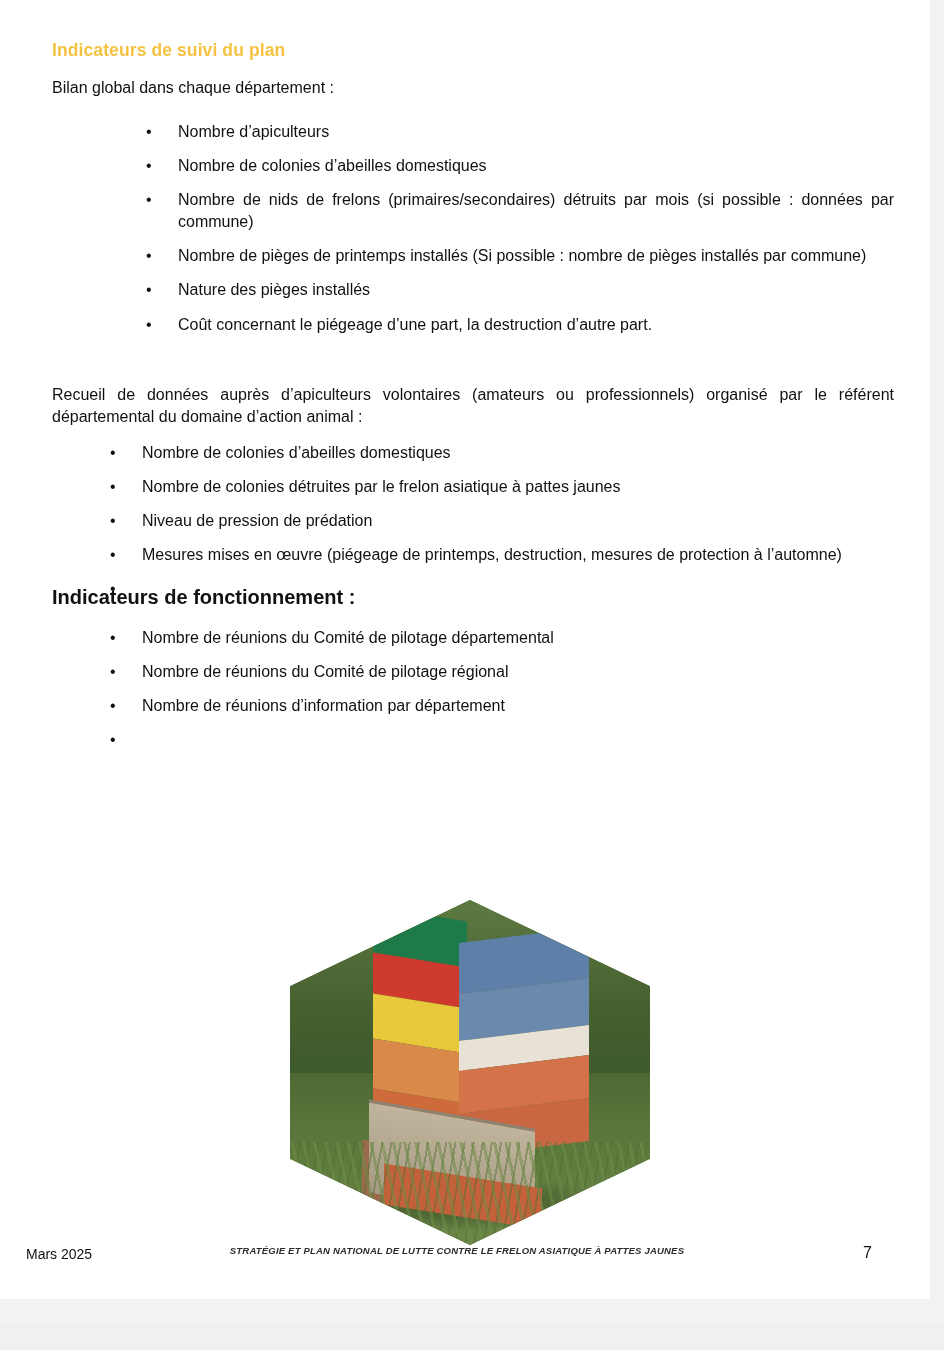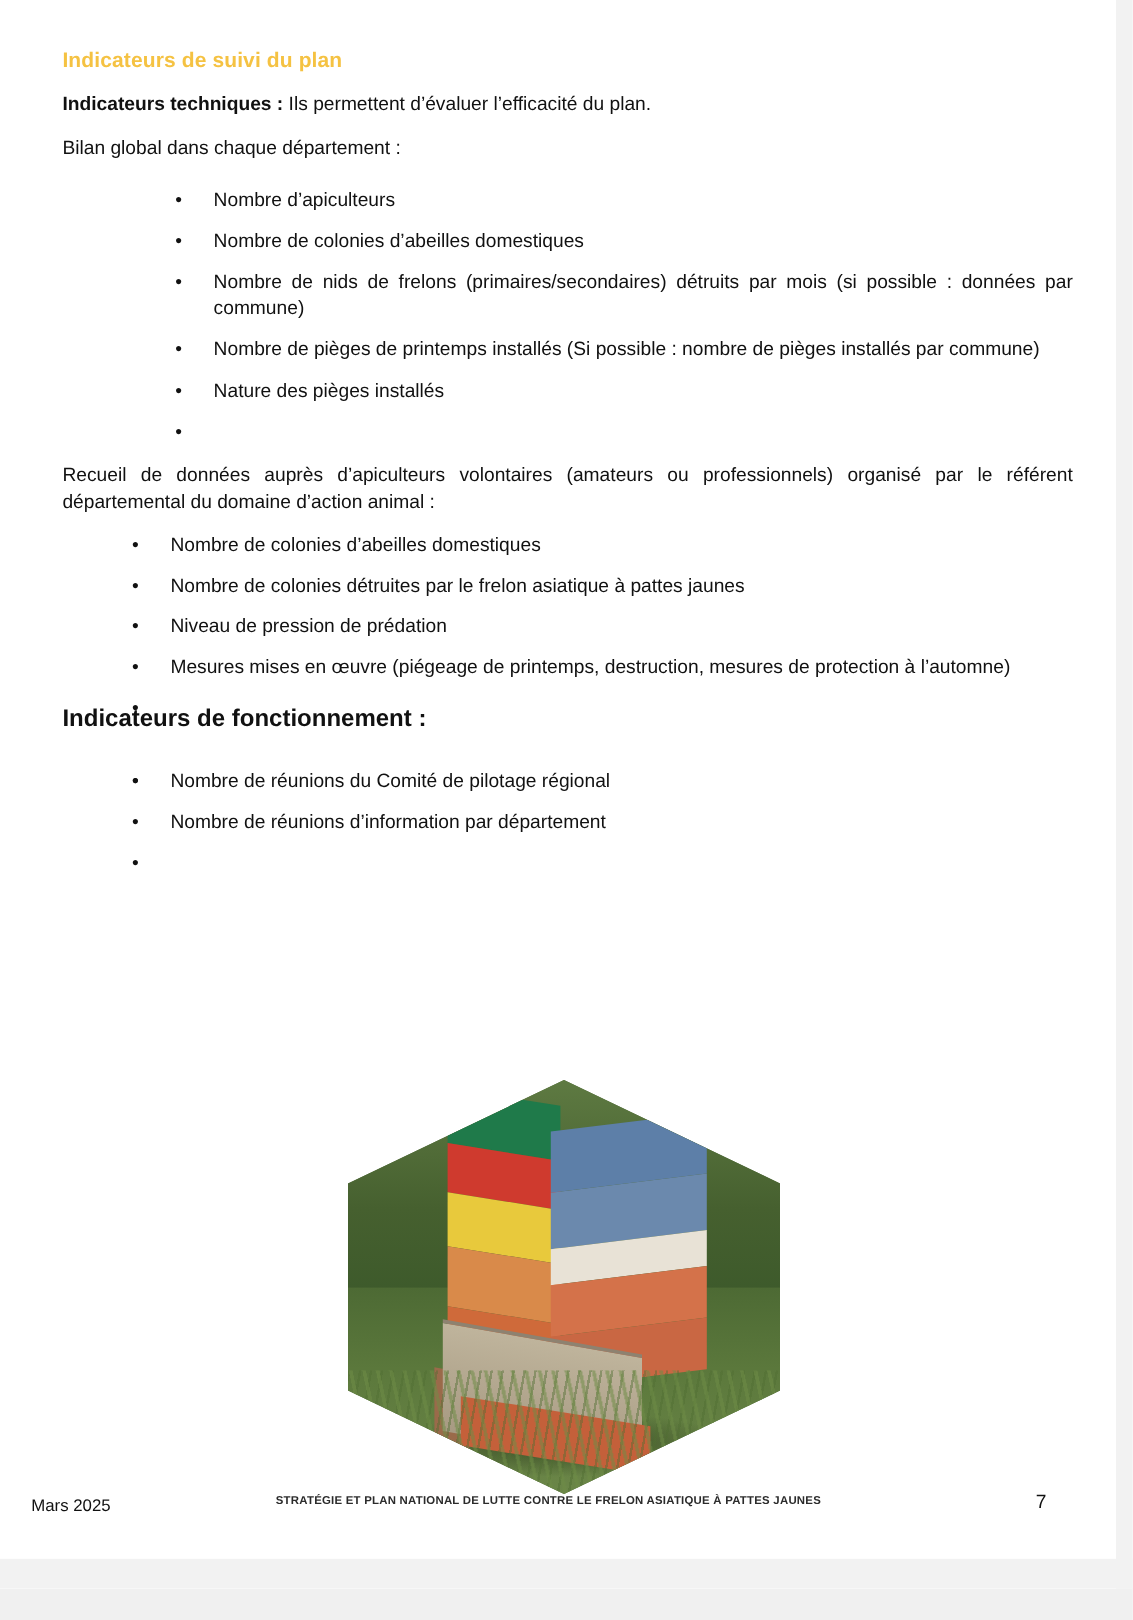--- a/index.html
+++ b/index.html
@@ -194,20 +194,21 @@
   .footer-center {
     position: absolute;
     left: 0;
     right: 30px;
     bottom: 68px;
     text-align: center;
     font-size: 9.5px;
     font-weight: bold;
     color: #2b2b2b;
     letter-spacing: 0.2px;
+    font-style: italic;
   }
   .footer-page {
     position: absolute;
     right: 72px;
     bottom: 62px;
     font-size: 16px;
     color: #111111;
   }
 </style>
 </head>
@@ -215,33 +216,32 @@
 
 <div class="page">
   <div class="page-sheet"></div>
   <div class="right-strip"></div>
   <div class="bottom-strip"></div>
 
   <div class="content">
 
     <h1 class="section-title">Indicateurs de suivi du plan</h1>
 
-    <p class="para"><span class="b">Indicateurs techniques :</span><span> Ils permettent d’évaluer l’efficacité du plan.</span></p>
 
     <p class="para">Bilan global dans chaque département :</p>
 
     <div class="spacer-sm"></div>
 
     <ul class="bullets list-deep">
       <li><span class="bullet">•</span><span>Nombre d’apiculteurs</span></li>
       <li><span class="bullet">•</span><span>Nombre de colonies d’abeilles domestiques</span></li>
       <li><span class="bullet">•</span><span>Nombre de nids de frelons (primaires/secondaires) détruits par mois (si possible : données par commune)</span></li>
       <li><span class="bullet">•</span><span>Nombre de pièges de printemps installés (Si possible : nombre de pièges installés par commune)</span></li>
       <li><span class="bullet">•</span><span>Nature des pièges installés</span></li>
-      <li><span class="bullet">•</span></li>
+      <li><span class="bullet">•</span><span> Coût concernant le piégeage d’une part, la destruction d’autre part.</span></li>
     </ul>
 
     <div class="spacer-lg"></div>
 
     <p class="para">Recueil de données auprès d’apiculteurs volontaires (amateurs ou professionnels) organisé par le référent départemental du domaine d’action animal :</p>
 
     <ul class="bullets list-shallow">
       <li><span class="bullet">•</span><span>Nombre de colonies d’abeilles domestiques</span></li>
       <li><span class="bullet">•</span><span>Nombre de colonies détruites par le frelon asiatique à pattes jaunes</span></li>
       <li><span class="bullet">•</span><span>Niveau de pression de prédation</span></li>
@@ -249,21 +249,21 @@
       <li><span class="bullet">•</span></li>
     </ul>
 
     <div class="spacer-sm"></div>
 
     <p class="lead-bold">Indicateurs de fonctionnement :</p>
 
     <div class="spacer-sm"></div>
 
     <ul class="bullets list-shallow">
-      <li><span class="bullet">•</span></li>
+      <li><span class="bullet">•</span><span>Nombre de réunions du Comité de pilotage départemental</span></li>
       <li><span class="bullet">•</span><span>Nombre de réunions du Comité de pilotage régional</span></li>
       <li><span class="bullet">•</span><span>Nombre de réunions d’information par département</span></li>
       <li><span class="bullet">•</span></li>
     </ul>
 
   </div>
 
   <div class="hex-wrap">
     <div class="hex">
       <div class="hx-grass-top"></div>

